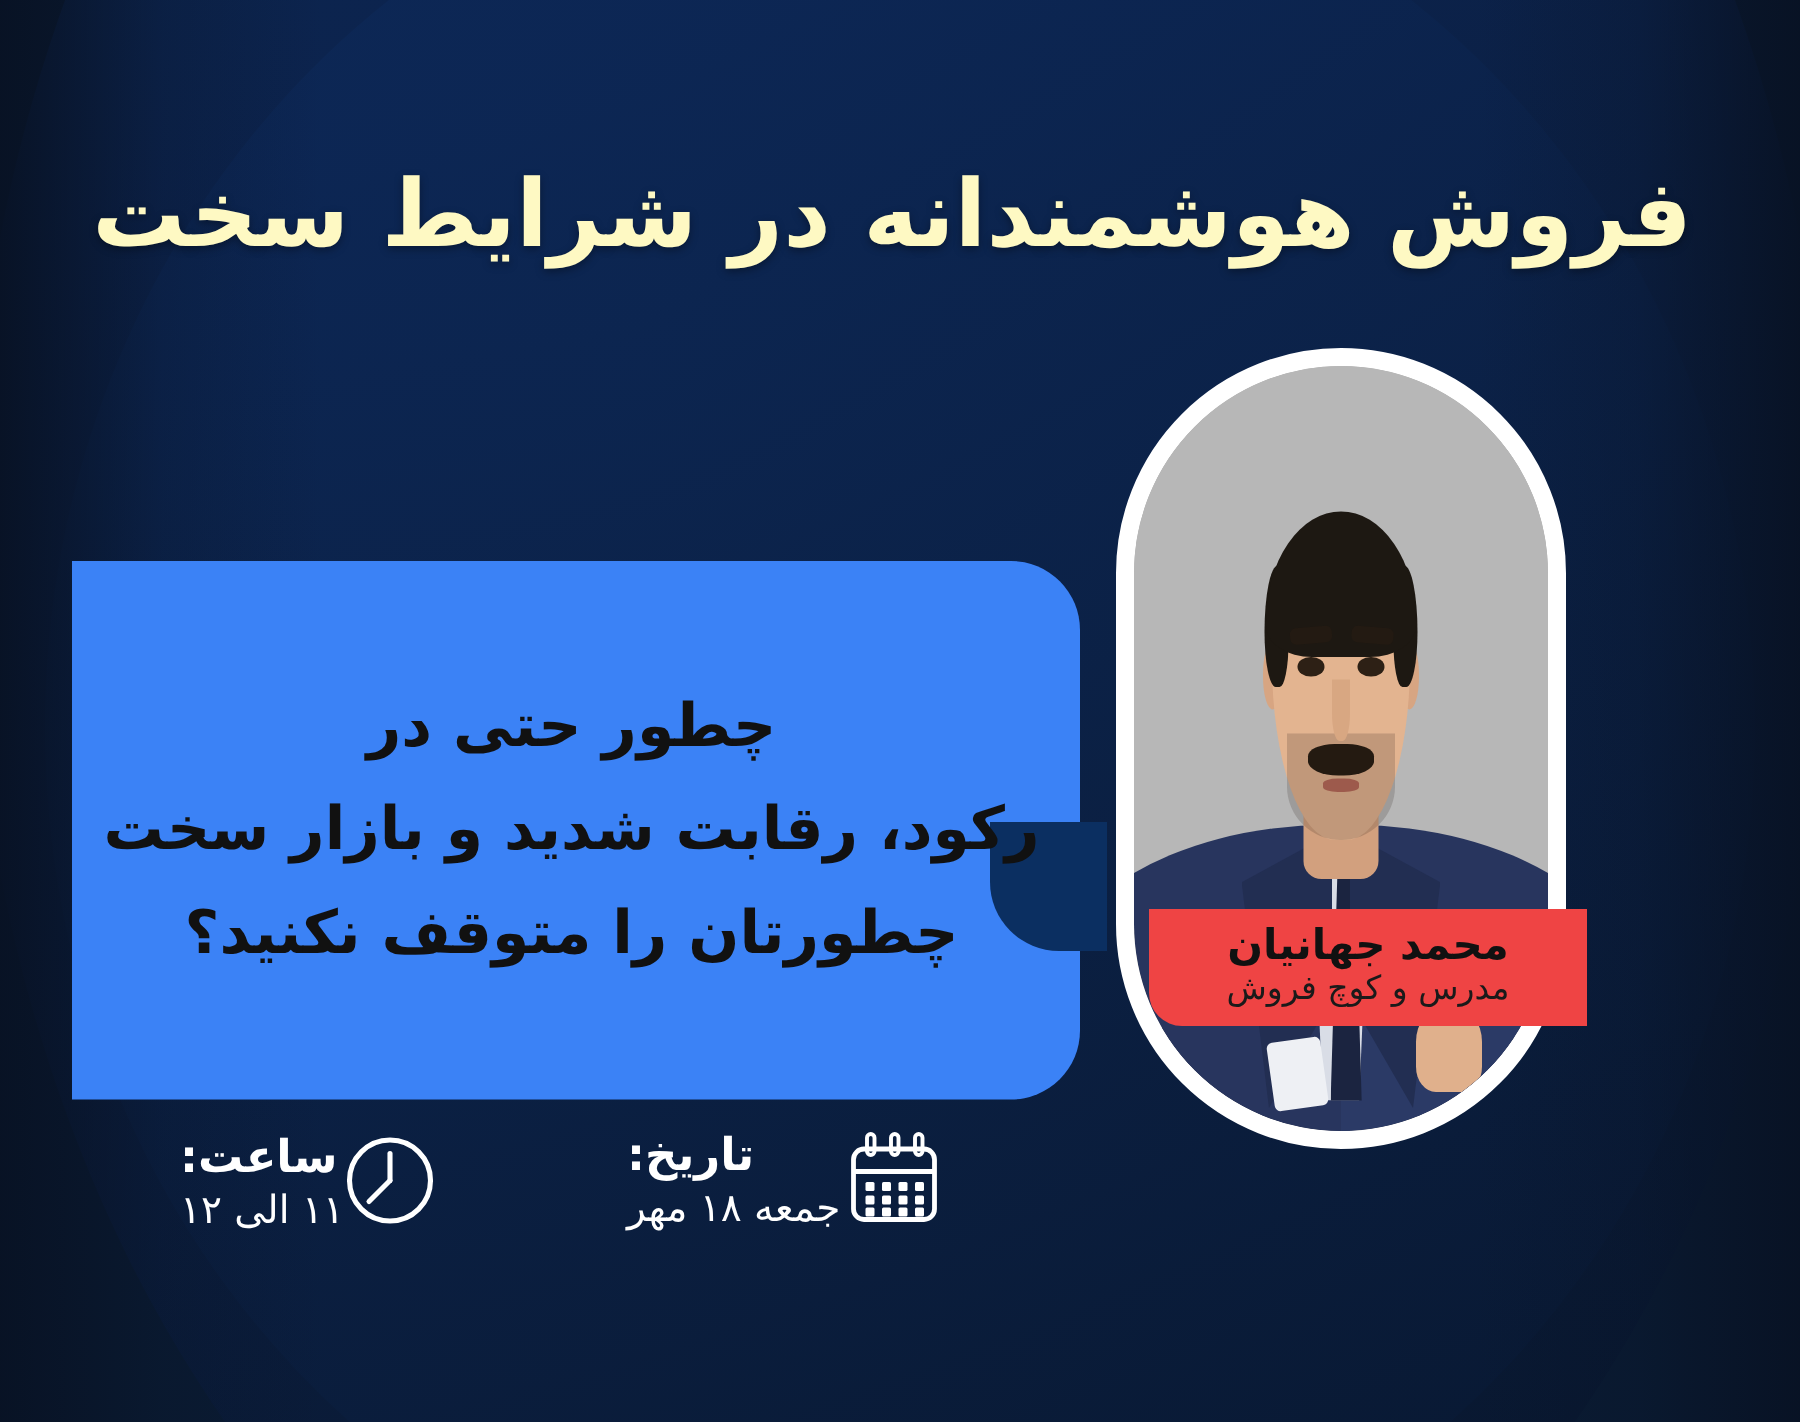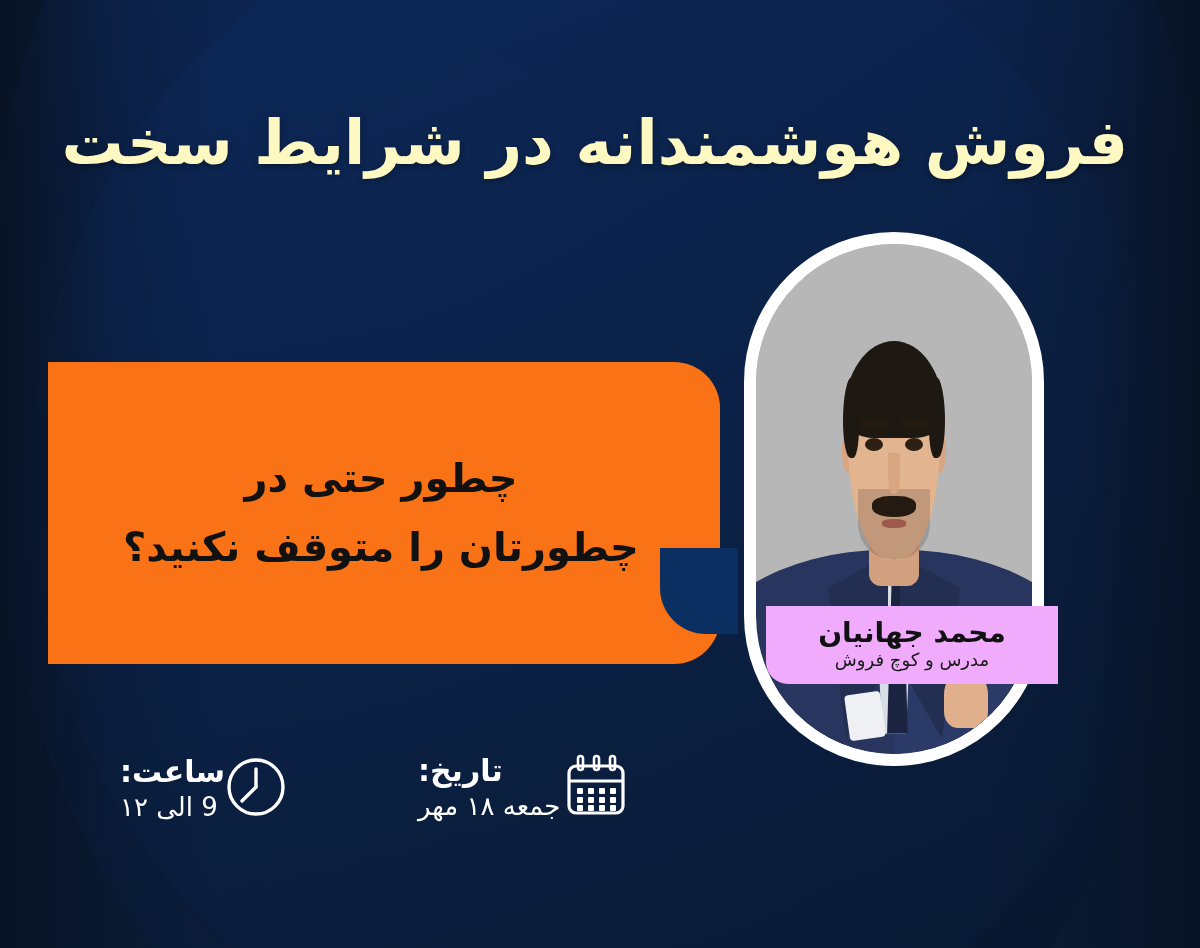--- a/index.html
+++ b/index.html
@@ -66,24 +66,24 @@
     letter-spacing:-0.5px;
     direction:rtl;
     text-shadow:0 2px 6px rgba(0,0,0,0.35);
     white-space:nowrap;
   }
 
   
   .yellow-box {
     position:absolute;
     left:48px;
-    top:362px;
+    top:374px;
     width:672px;
-    height:302px;
-    background:#f97316;
+    height:359px;
+    background:#3b82f6;
     border-radius:0 46px 46px 0;
     display:flex;
     align-items:center;
     justify-content:center;
     direction:rtl;
   }
   
   .yellow-notch {
     position:absolute;
     left:660px;
@@ -189,40 +189,40 @@
     background:#e0b08c; border-radius:40% 40% 30% 30%;
   }
 
   
   .name-badge {
     position:absolute;
     left:766px;
     top:606px;
     width:292px;
     height:78px;
-    background:#f0abfc;
+    background:#ef4444;
     border-radius:0 0 0 22px;
     z-index:4;
     display:flex;
     flex-direction:column;
     align-items:center;
     justify-content:center;
     direction:rtl;
     padding-bottom:2px;
   }
   .name-badge .nm {
     color:#111111;
     font-size:28px;
     font-weight:bold;
     line-height:1.08;
     white-space:nowrap;
   }
   .name-badge .rl {
     color:#1a1a1a;
-    font-size:18px;
+    font-size:22px;
     font-weight:normal;
     line-height:1.15;
     margin-top:2px;
     white-space:nowrap;
   }
 
   
   .meta {
     position:absolute;
     left:0;
@@ -257,20 +257,21 @@
   <div class="bg-base"></div>
   <div class="bg-ellipse"></div>
   <div class="bg-dark-ellipse"></div>
   <div class="bg-vignette"></div>
 
   <div class="headline">فروش هوشمندانه در شرایط سخت</div>
 
   <div class="yellow-box">
     <div class="yellow-box-text">
       <span class="ln">چطور حتی در</span>
+      <span class="ln">رکود، رقابت شدید و بازار سخت</span>
       <span class="ln">چطور‌تان را متوقف نکنید؟</span>
     </div>
   </div>
   <div class="yellow-notch"></div>
 
   <div class="photo-frame">
     <div class="photo-inner">
       <div class="p-bg"></div>
       <div class="p-suit"></div>
       <div class="p-arm-l"></div>
@@ -309,21 +310,21 @@
     <div class="meta-item meta-time">
       <span class="meta-icon">
         <svg width="62" height="62" viewBox="0 0 62 62" fill="none" aria-hidden="true">
           <circle cx="31" cy="31" r="27" stroke="#ffffff" stroke-width="3.4" fill="none"></circle>
           <line x1="31" y1="31" x2="31" y2="13" stroke="#ffffff" stroke-width="3.4" stroke-linecap="round"></line>
           <line x1="31" y1="31" x2="17" y2="45" stroke="#ffffff" stroke-width="3.4" stroke-linecap="round"></line>
         </svg>
       </span>
       <span class="meta-text">
         <span class="meta-label">ساعت:</span>
-        <span class="meta-value">9 الی ۱۲</span>
+        <span class="meta-value">۱۱ الی ۱۲</span>
       </span>
     </div>
 
     <div class="meta-item meta-date">
       <span class="meta-icon">
         <svg width="72" height="72" viewBox="0 0 72 72" fill="none" aria-hidden="true">
           <rect x="9" y="16" width="54" height="47" rx="7" stroke="#ffffff" stroke-width="3.2" fill="none"></rect>
           <line x1="9" y1="31" x2="63" y2="31" stroke="#ffffff" stroke-width="3.2"></line>
           <rect x="18" y="6" width="5" height="14" rx="2.5" stroke="#ffffff" stroke-width="2.6" fill="none"></rect>
           <rect x="34" y="6" width="5" height="14" rx="2.5" stroke="#ffffff" stroke-width="2.6" fill="none"></rect>

